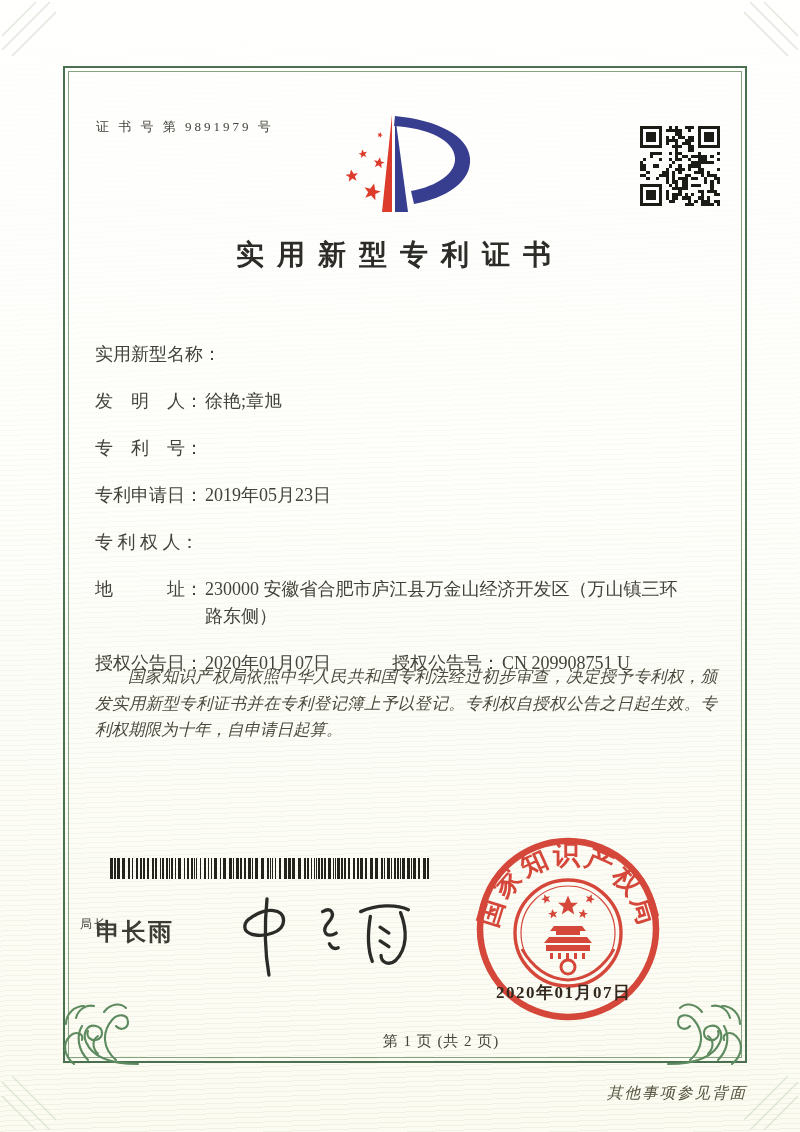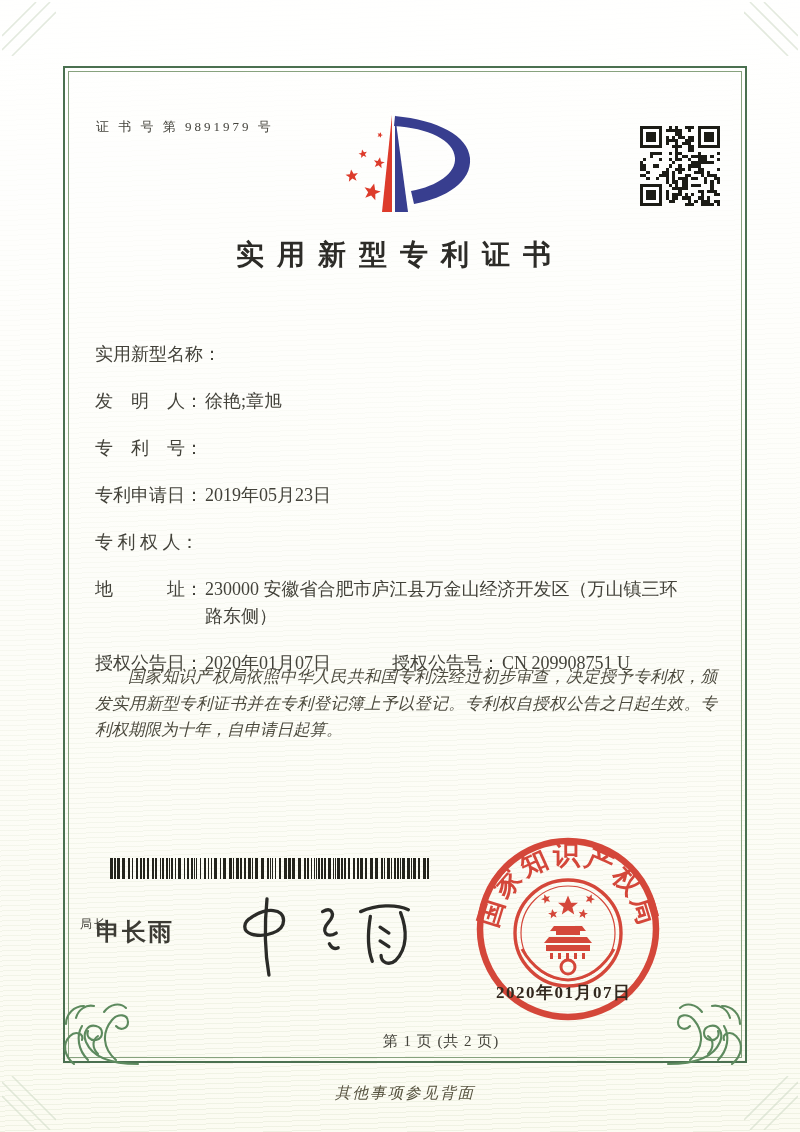--- a/index.html
+++ b/index.html
@@ -69,21 +69,21 @@
   .seal-date{
     position:absolute;left:496px;top:981px;font-size:17px;font-weight:bold;
     color:#33291f;letter-spacing:1.5px;font-family:"Liberation Serif",serif;
   }
   
   .pagination{
     position:absolute;left:63px;width:684px;top:1032px;text-align:center;
     font-size:15px;color:#45443c;letter-spacing:1px;margin-left:36px;
   }
   .back-note{
-    position:absolute;left:63px;width:684px;top:1083px;text-align:center;
+    position:absolute;left:63px;width:684px;top:1083px;text-align:right;
     font-size:15.5px;color:#56523f;font-style:italic;letter-spacing:2px;
   }
 </style>
 </head>
 <body>
 
 <div class="page">
 
   <svg class="page-corner pc-tl" viewBox="0 0 54 54">
     <g stroke="#cdd9c5" stroke-width="1.6" fill="none">

